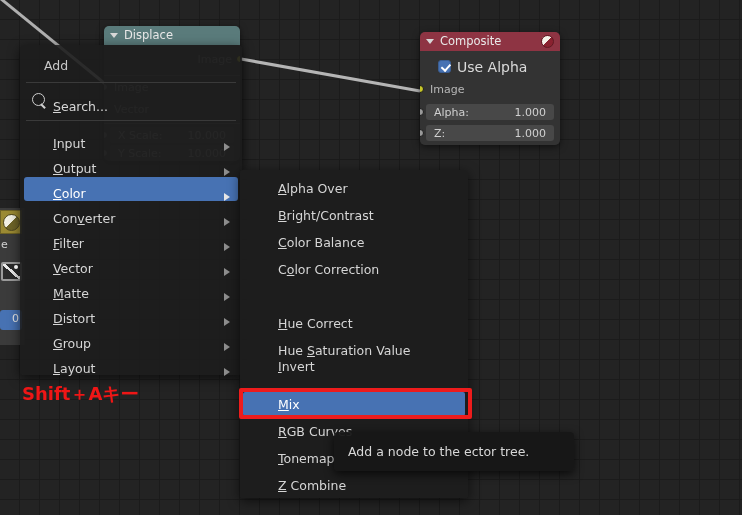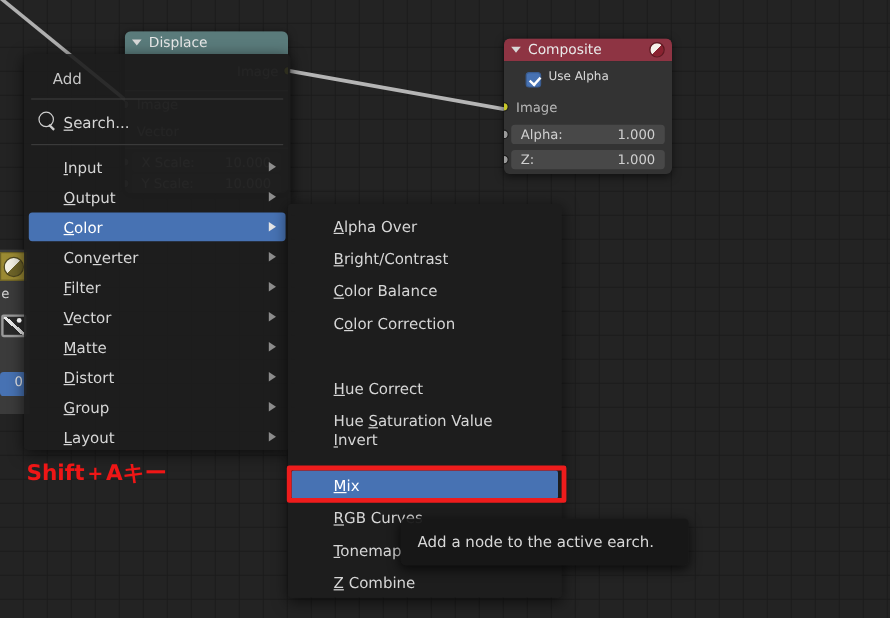--- a/index.html
+++ b/index.html
@@ -245,21 +245,21 @@
     position: absolute;
     left: 3.5px; top: 1px;
     width: 3.5px; height: 7px;
     border: solid #ffffff;
     border-width: 0 2px 2px 0;
     transform: rotate(42deg);
   }
   .cb-label {
     position: absolute;
     left: 37px; top: 8px;
-    font-size: 10px;
+    font-size: 14px;
     color: #dadada;
   }
 
   
   #add-menu {
     position: absolute;
     left: 20px;
     top: 45px;
     width: 222px;
     height: 330px;
@@ -279,21 +279,21 @@
     left: 6px; right: 6px;
     height: 1px;
     background: #3a3a3a;
   }
   .menu-item {
     position: absolute;
     left: 4px;
     right: 4px;
     height: 24px;
     display: flex;
-    align-items: center;
+    align-items: flex-end;
     font-size: 12.5px;
     color: #d6d6d6;
     border-radius: 3px;
     padding-left: 29px;
     box-sizing: border-box;
   }
   .menu-item.selected {
     background: #4772b3;
     color: #ffffff;
   }
@@ -557,19 +557,19 @@
       </div>
     <div class="sub-item" style="top:276px;">
         <span><span class="mnem">T</span>onemap</span>
       </div>
     <div class="sub-item" style="top:303px;">
         <span><span class="mnem">Z</span> Combine</span>
       </div>
   </div>
 
   <div id="tooltip">
-    <span>Add a node to the active earch.</span>
+    <span>Add a node to the ector tree.</span>
   </div>
 
   <div id="red-box"></div>
   <div id="shift-a-label">Shift＋Aキー</div>
 
 </div>
 
 </body></html>

